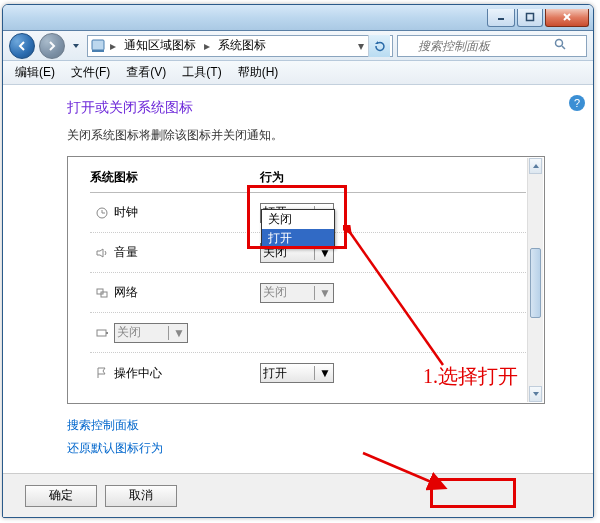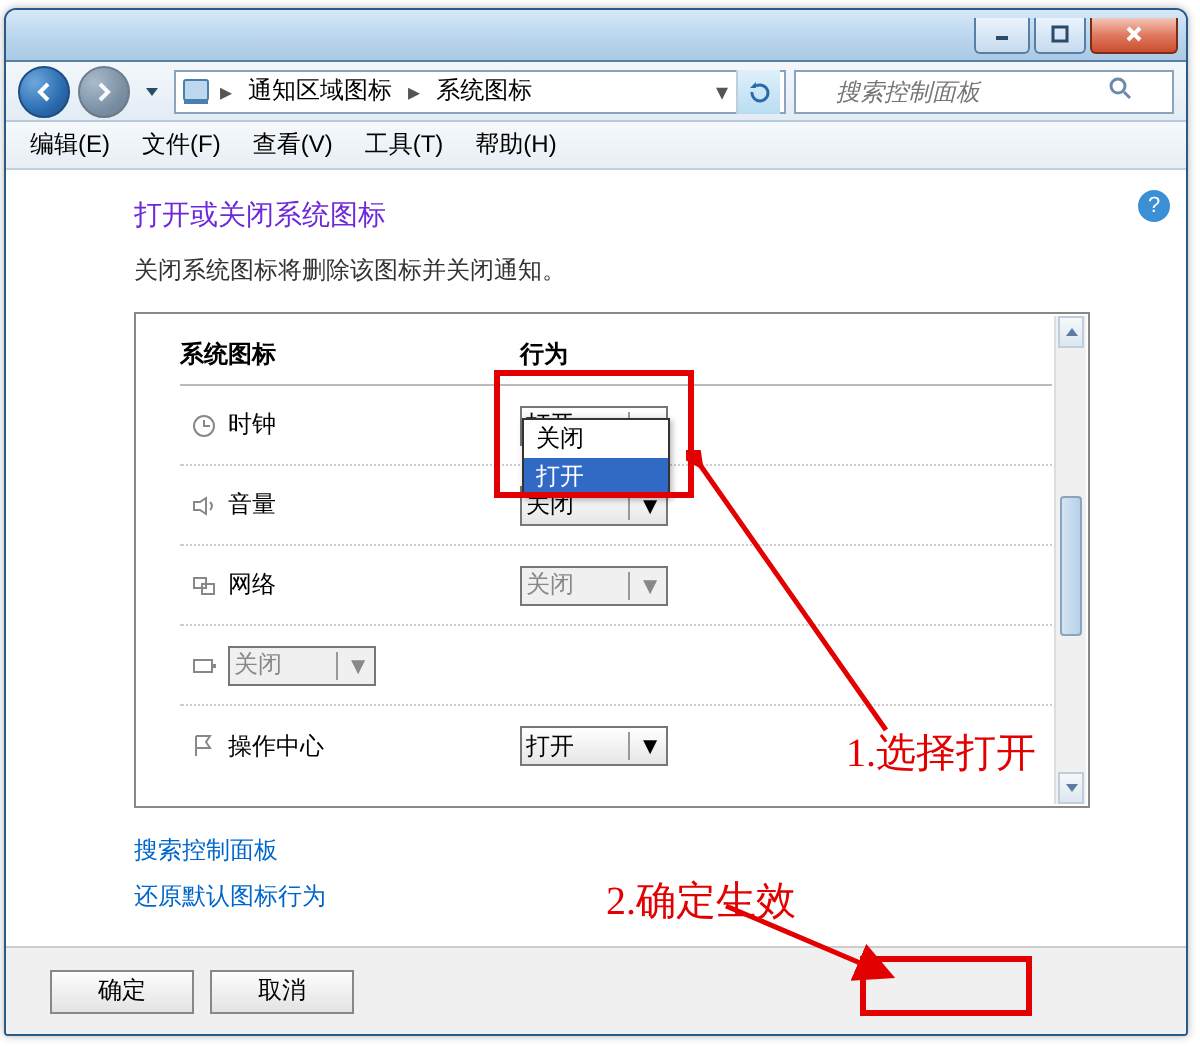--- a/index.html
+++ b/index.html
@@ -273,15 +273,14 @@
   <div class="ann-text" style="left:420px; top:358px;">1.选择打开</div>
 
   <svg class="ann-arrow" style="left:350px; top:440px; width:120px; height:50px;" viewBox="0 0 120 50">
     <defs>
         <marker id="ah2" markerWidth="8" markerHeight="8" refX="6" refY="4" orient="auto">
           <path d="M0 0 L8 4 L0 8 Z" fill="#e30000"></path>
         </marker>
       </defs>
     <line x1="10" y1="8" x2="90" y2="42" stroke="#e30000" stroke-width="2.5" marker-end="url(#ah2)"></line>
   </svg>
-  <div class="ann-text" style="left:300px; top:432px;">2.确定生效</div>
 
 </div>
 
 </body></html>

